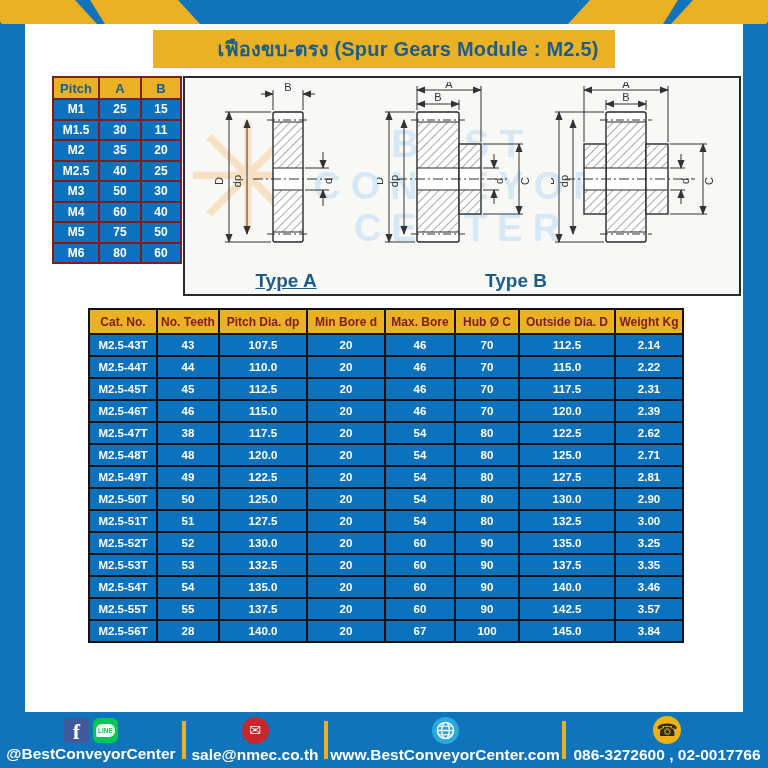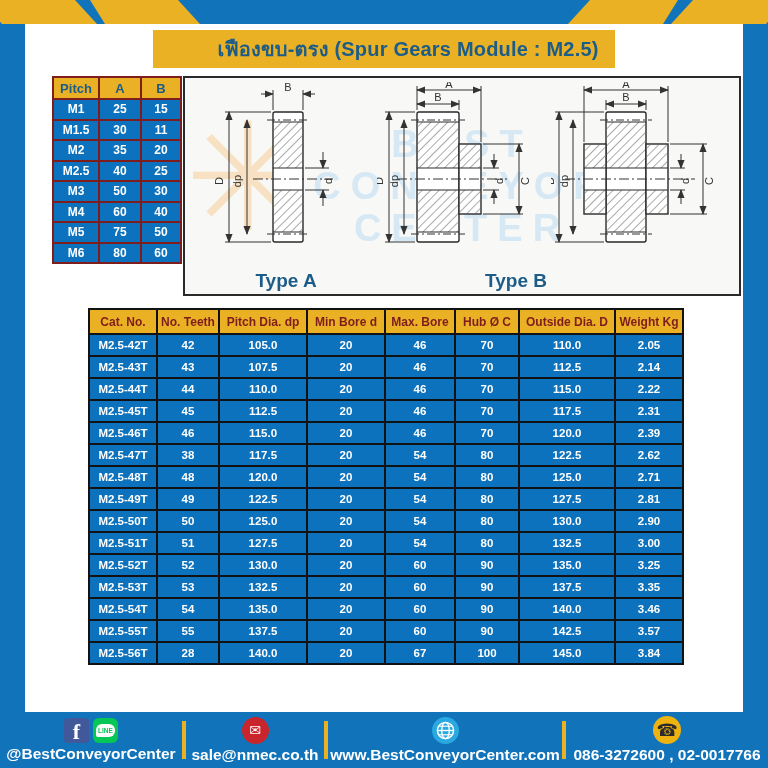--- a/index.html
+++ b/index.html
@@ -35,21 +35,21 @@
   .wm-star { position:absolute; left:0px; top:25px; font-size:150px; line-height:150px;
              color:rgba(243,166,60,.28); font-family:"DejaVu Sans",sans-serif; }
   .wm-text { position:absolute; inset:0; display:flex; flex-direction:column; align-items:center;
              justify-content:center; gap:2px; }
   .wm-text div { font-weight:bold; font-size:38px; line-height:40px; letter-spacing:10px;
                  color:#d7e8f5; }
   .drawing { position:absolute; top:4px; }
   .d-a { left:26px; } .d-b { left:192px; } .d-c { left:366px; }
   .type-label { position:absolute; bottom:2px; text-align:center; color:#1c5c88;
                 font-weight:bold; font-size:19px; }
-  .t-a { left:26px; width:150px; } .t-b { left:192px; width:170px;text-align:right; } .t-c { left:366px; width:170px; }
+  .t-a { left:26px; width:150px;text-decoration:underline; } .t-b { left:192px; width:170px;text-align:right; } .t-c { left:366px; width:170px; }
   svg text { font-family:"Liberation Sans","DejaVu Sans",sans-serif; font-size:11px; fill:#333; }
   
   .spec-table { position:absolute; left:88px; top:308px; border-collapse:collapse; }
   .spec-table th, .spec-table td { border:2px solid #121212; text-align:center; vertical-align:middle; }
   .spec-table th { background:#eab125; color:#7f1d1d; font-size:12px; font-weight:bold; height:25px; }
   .spec-table td { background:#0d72bd; color:#ffffff; font-size:11.5px; font-weight:bold; height:22px; }
   
   .footer { position:absolute; left:0; top:712px; width:768px; height:56px; background:#1173b9;
             display:flex; align-items:center; }
   .f-group { display:flex; flex-direction:column; align-items:center; justify-content:center; gap:2px; height:100%; }
@@ -326,30 +326,20 @@
         <th>No. Teeth</th>
         <th>Pitch Dia. dp</th>
         <th>Min Bore d</th>
         <th>Max. Bore</th>
         <th>Hub Ø C</th>
         <th>Outside Dia. D</th>
         <th>Weight Kg</th>
       </tr>
     </thead>
   <tbody id="spec-body">
-      <tr>
-        <td>M2.5-42T</td>
-        <td>42</td>
-        <td>105.0</td>
-        <td>20</td>
-        <td>46</td>
-        <td>70</td>
-        <td>110.0</td>
-        <td>2.05</td>
-      </tr>
       <tr>
         <td>M2.5-43T</td>
         <td>43</td>
         <td>107.5</td>
         <td>20</td>
         <td>46</td>
         <td>70</td>
         <td>112.5</td>
         <td>2.14</td>
       </tr>

